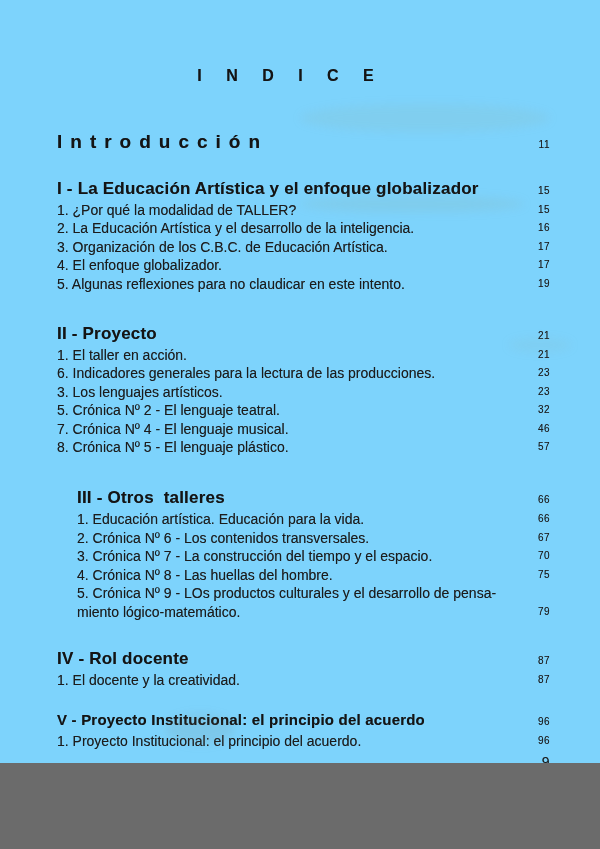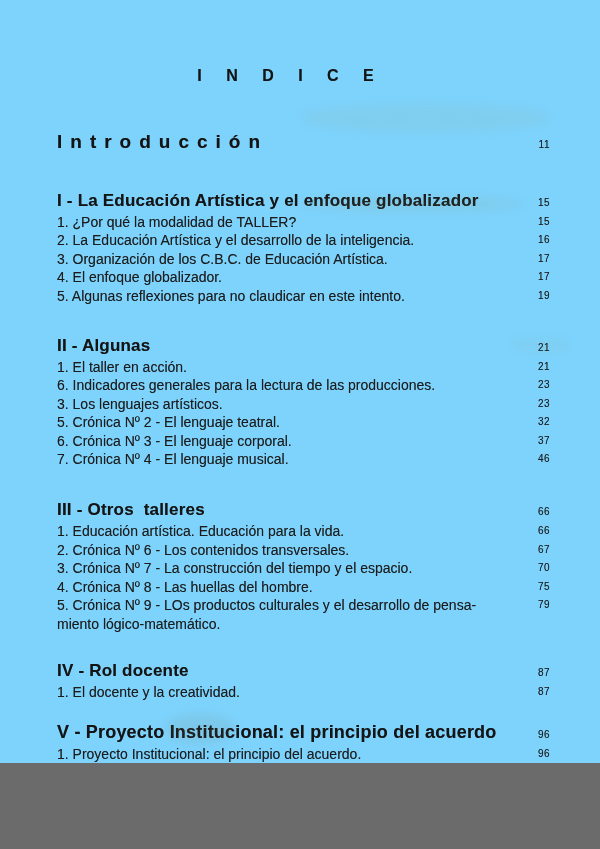--- a/index.html
+++ b/index.html
@@ -28,29 +28,29 @@
     line-height:19px;color:#141414;
   }
   .row{display:flex;justify-content:space-between;}
   .intro-row{margin-top:46px;align-items:baseline;}
   .intro-label{font-size:19px;font-weight:700;letter-spacing:8px;color:#141414;}
   .pnum{
     flex:none;width:36px;text-align:right;
     font-size:10px;font-weight:400;letter-spacing:0.5px;
   }
   .section{margin:0;}
-  .sec0{margin-top:38px;}
+  .sec0{margin-top:26px;}
   .sec1{margin-top:31px;}
-  .sec2{margin-top:32px;}
+  .sec2{margin-top:32px;margin-left:20px;}
   .sec3{margin-top:28px;}
   .sec4{margin-top:21px;}
   .head-row{align-items:baseline;line-height:20px;}
   .head-label{font-size:17px;font-weight:700;letter-spacing:0.2px;color:#141414;white-space:pre-wrap;}
-  .sec4 .head-label{font-size:18px;}
-  .item-row{align-items:flex-start;font-size:14px;line-height:18.4px;}
+  .sec4 .head-label{font-size:15px;}
+  .item-row{align-items:flex-end;font-size:14px;line-height:18.4px;}
   .item-label{flex:1 1 auto;padding-right:8px;white-space:pre-wrap;}
   .item-row .pnum{line-height:18.4px;}
   .folio-row{margin-top:3px;justify-content:flex-end;}
   .folio{font-size:14px;letter-spacing:0.5px;}
 </style>
 </head>
 <body>
 
 <div class="page">
   <div class="smudge s1"></div>
@@ -87,46 +87,46 @@
           <span class="item-label">4. El enfoque globalizador.</span>
           <span class="pnum">17</span>
         </div>
         <div class="row item-row">
           <span class="item-label">5. Algunas reflexiones para no claudicar en este intento.</span>
           <span class="pnum">19</span>
         </div>
       </div>
       <div class="section sec1">
         <div class="row head-row">
-          <span class="head-label">II - Algunas</span>
+          <span class="head-label">II - Proyecto</span>
           <span class="pnum">21</span>
         </div>
         <div class="row item-row">
           <span class="item-label">1. El taller en acción.</span>
           <span class="pnum">21</span>
         </div>
         <div class="row item-row">
           <span class="item-label">6. Indicadores generales para la lectura de las producciones.</span>
           <span class="pnum">23</span>
         </div>
         <div class="row item-row">
           <span class="item-label">3. Los lenguajes artísticos.</span>
           <span class="pnum">23</span>
         </div>
         <div class="row item-row">
           <span class="item-label">5. Crónica Nº 2 - El lenguaje teatral.</span>
           <span class="pnum">32</span>
         </div>
         <div class="row item-row">
-          <span class="item-label">6. Crónica Nº 3 - El lenguaje corporal.</span>
-          <span class="pnum">37</span>
+          <span class="item-label">7. Crónica Nº 4 - El lenguaje musical.</span>
+          <span class="pnum">46</span>
         </div>
         <div class="row item-row">
-          <span class="item-label">7. Crónica Nº 4 - El lenguaje musical.</span>
-          <span class="pnum">46</span>
+          <span class="item-label">8. Crónica Nº 5 - El lenguaje plástico.</span>
+          <span class="pnum">57</span>
         </div>
       </div>
       <div class="section sec2">
         <div class="row head-row">
           <span class="head-label">III - Otros  talleres</span>
           <span class="pnum">66</span>
         </div>
         <div class="row item-row">
           <span class="item-label">1. Educación artística. Educación para la vida.</span>
           <span class="pnum">66</span>

